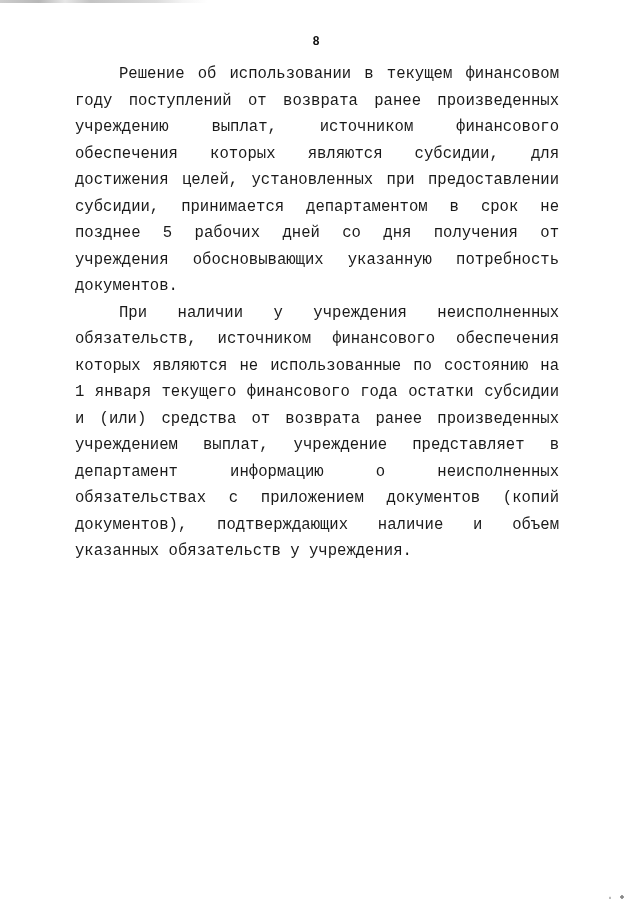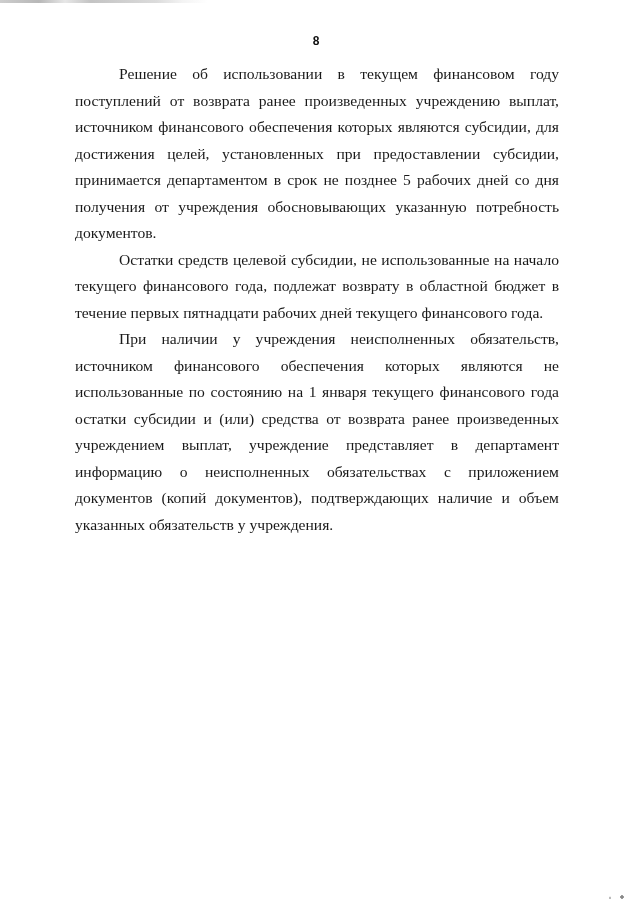--- a/index.html
+++ b/index.html
@@ -4,32 +4,31 @@
   <style>
     html, body { margin: 0; padding: 0; background: #ffffff; }
     body { width: 632px; height: 905px; position: relative; overflow: hidden; }
     .page { position: absolute; left: 0; top: 0; width: 632px; height: 905px; background: #ffffff; }
     .scan-edge { position: absolute; top: 0; left: 0; height: 3px; background: linear-gradient(90deg, #b8b8b8 0%, #999 15%, #ddd 25%, #aaa 35%, #ccc 60%, #eee 70%, transparent 80%); width: 260px; opacity: 0.7; }
     .page-number { position: absolute; top: 34px; left: 0; width: 632px; text-align: center;
       font-family: "Liberation Sans", sans-serif; font-weight: bold; font-size: 12px; color: #111; }
     .body-text { position: absolute; left: 75px; top: 61px; width: 484px;
       font-family: "Liberation Serif", serif; font-size: 15.6px; line-height: 26.5px; color: #1a1a1a; }
     .para { margin: 0; text-align: justify; text-indent: 44px; }
-    .para-last-line-left { text-align-last: left; }
+    .para-last-line-left { text-align-last: left; font-family: Liberation Mono, monospace; }
     .corner-mark { position: absolute; right: 4px; bottom: 4px; width: 30px; height: 8px;
       background: radial-gradient(circle at 80% 50%, #888 0 1.5px, transparent 2px), radial-gradient(circle at 40% 60%, #bbb 0 1px, transparent 1.5px); }
   </style>
 </head>
 <body>
 
 <div class="page">
   <div class="scan-edge"></div>
 
   <div class="page-number">8</div>
 
   <div class="body-text">
     <p class="para para-last-line-left">Решение об использовании в текущем финансовом году поступлений от возврата ранее произведенных учреждению выплат, источником финансового обеспечения которых являются субсидии, для достижения целей, установленных при предоставлении субсидии, принимается департаментом в срок не позднее 5 рабочих дней со дня получения от учреждения обосновывающих указанную потребность документов.</p>
-    <p class="para para-last-line-left">Остатки средств целевой субсидии, не использованные на начало текущего финансового года, подлежат возврату в областной бюджет в течение первых пятнадцати рабочих дней текущего финансового года.</p>
     <p class="para para-last-line-left">При наличии у учреждения неисполненных обязательств, источником финансового обеспечения которых являются не использованные по состоянию на 1 января текущего финансового года остатки субсидии и (или) средства от возврата ранее произведенных учреждением выплат, учреждение представляет в департамент информацию о неисполненных обязательствах с приложением документов (копий документов), подтверждающих наличие и объем указанных обязательств у учреждения.</p>
   </div>
 
   <div class="corner-mark"></div>
 </div>
 
 </body></html>

